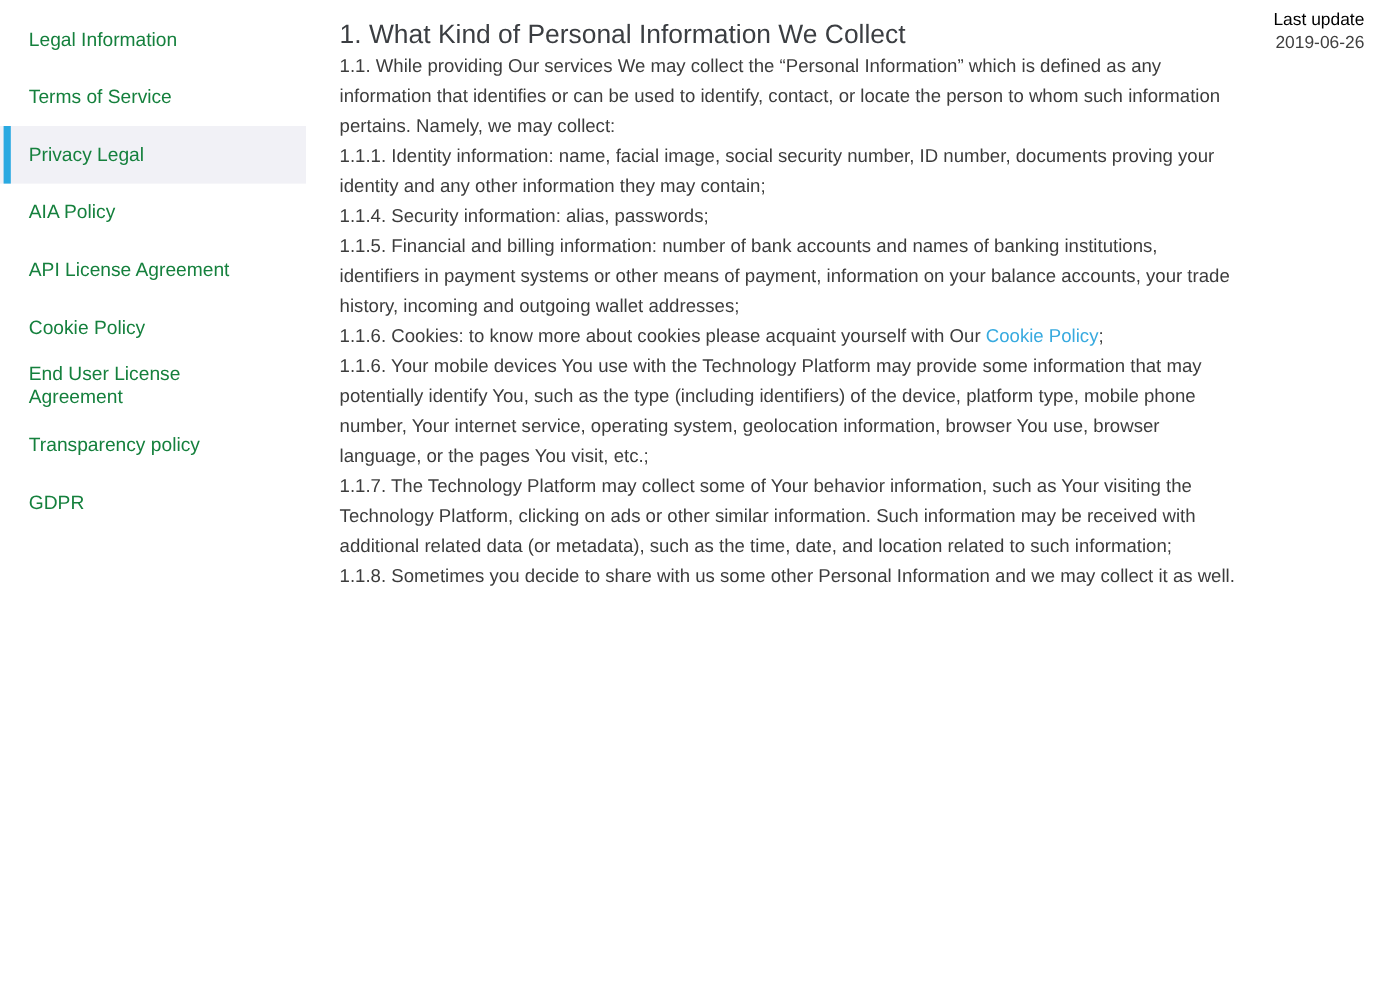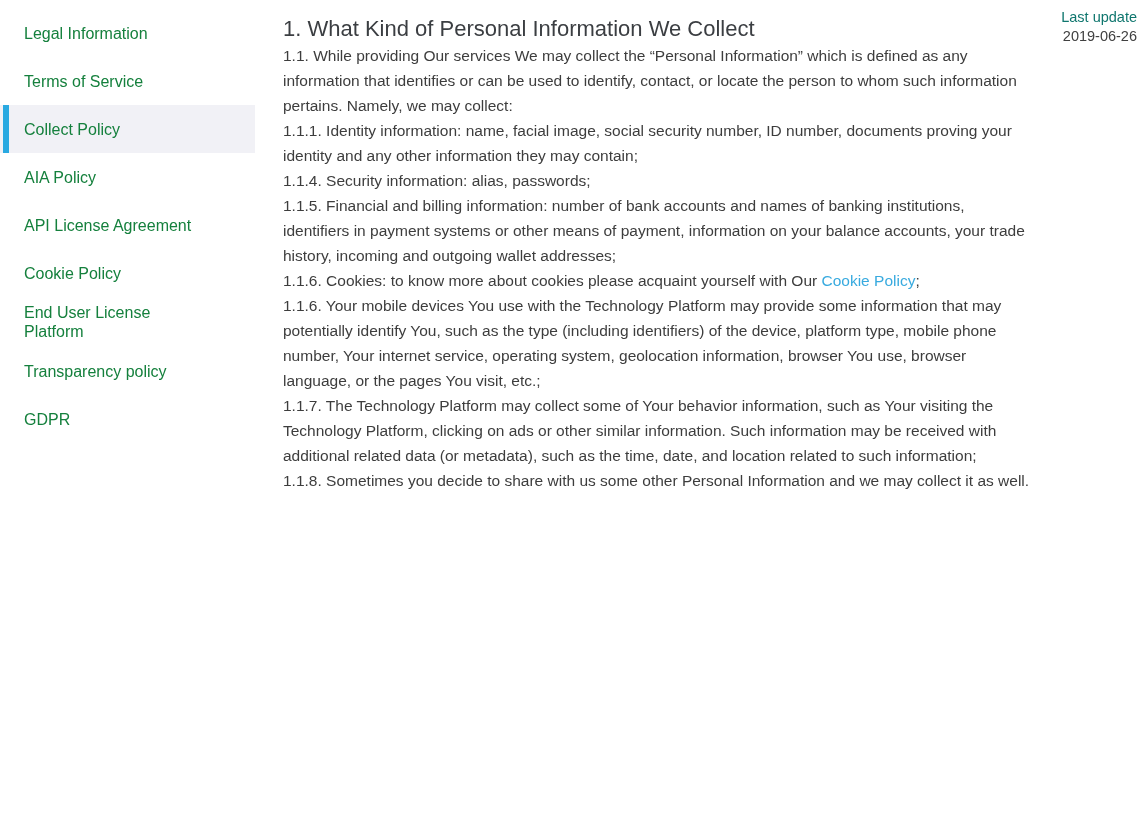--- a/index.html
+++ b/index.html
@@ -68,47 +68,47 @@
   }
 
   
   .last-update {
     position: absolute;
     top: 8px; right: 9px;
     text-align: right;
     font-size: 14.5px;
     line-height: 19px;
   }
-  .last-update .lu-label { color: #0f766e; }
+  .last-update .lu-label { color: #000000; }
   .last-update .lu-date  { color: #404040; }
 </style>
 </head>
 <body>
 
 <nav class="sidebar">
   <div class="nav-item">
     <span class="nav-label">Legal Information</span>
   </div>
   <div class="nav-item">
     <span class="nav-label">Terms of Service</span>
   </div>
   <div class="nav-item active">
-    <span class="nav-label">Collect Policy</span>
+    <span class="nav-label">Privacy Legal</span>
   </div>
   <div class="nav-item">
     <span class="nav-label">AIA Policy</span>
   </div>
   <div class="nav-item">
     <span class="nav-label">API License Agreement</span>
   </div>
   <div class="nav-item">
     <span class="nav-label">Cookie Policy</span>
   </div>
   <div class="nav-item">
-    <span class="nav-label">End User License Platform</span>
+    <span class="nav-label">End User License Agreement</span>
   </div>
   <div class="nav-item">
     <span class="nav-label">Transparency policy</span>
   </div>
   <div class="nav-item">
     <span class="nav-label">GDPR</span>
   </div>
 </nav>
 
 <main class="main">

